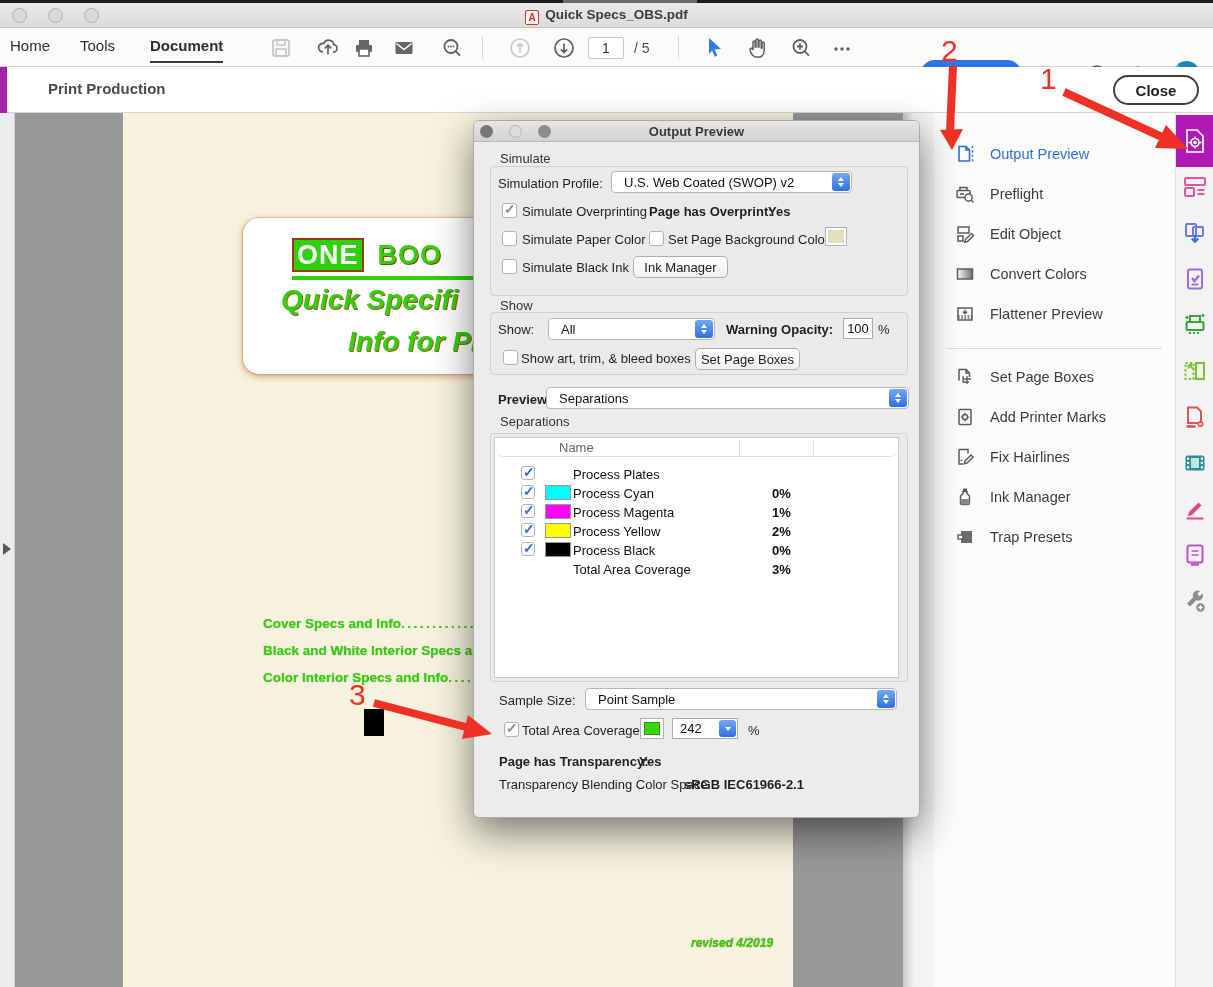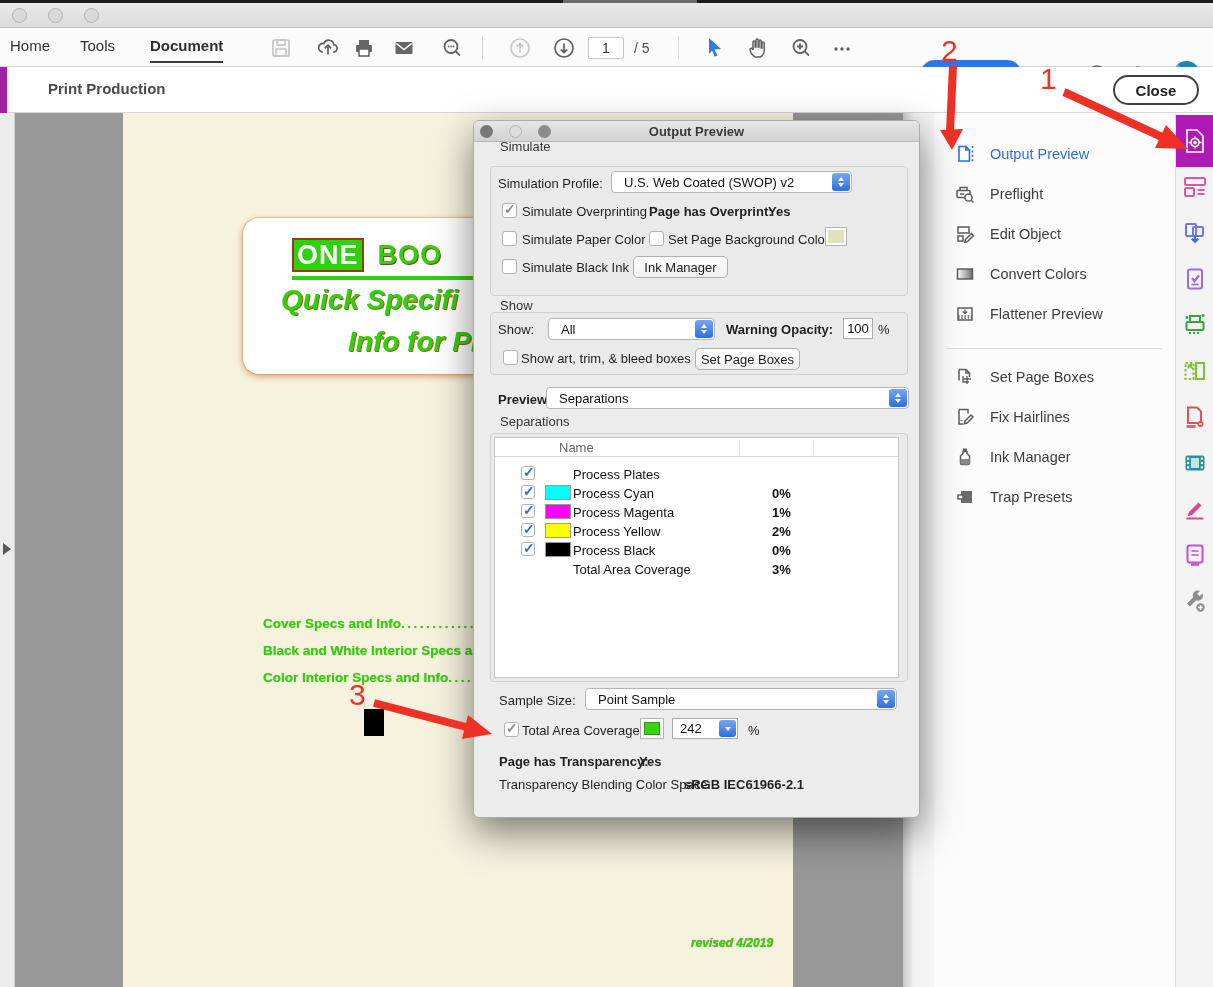--- a/index.html
+++ b/index.html
@@ -69,21 +69,21 @@
   .stepper { position:absolute; right:1px; top:1px; bottom:1px; width:18px; background:linear-gradient(#74a7f4,#2e6fe0); border-radius:3px; display:flex; flex-direction:column; align-items:center; justify-content:center; gap:2px; }
   .tri-up { width:0; height:0; border-left:3.5px solid transparent; border-right:3.5px solid transparent; border-bottom:4.5px solid #fff; }
   .tri-down { width:0; height:0; border-left:3.5px solid transparent; border-right:3.5px solid transparent; border-top:4.5px solid #fff; }
   .cb { position:absolute; width:15px; height:15px; background:#fff; border:1px solid #b2b2b2; border-radius:3px; }
   .cb.ck-gray::after { content:"✓"; position:absolute; left:1px; top:-3px; font-size:14px; font-weight:bold; color:#8f8f8f; }
   .cb.ck-blue::after { content:"✓"; position:absolute; left:1px; top:-3px; font-size:14px; font-weight:bold; color:#2e6fe0; }
   .mac-btn { position:absolute; height:22px; background:linear-gradient(#ffffff,#f0f0f0); border:1px solid #aeaeae; border-radius:5px; font-size:13px; color:#222; display:flex; align-items:center; justify-content:center; }
   .swatch-btn { position:absolute; background:#fff; border:1px solid #b2b2b2; display:flex; align-items:center; justify-content:center; }
   .num-input { position:absolute; background:#fff; border:1px solid #ababab; font-size:13px; color:#111; text-align:center; }
   .sep-table { position:absolute; left:20px; top:316px; width:405px; height:241px; background:#fff; border:1px solid #c8c8c8; }
-  .sep-head { position:absolute; left:0; top:0; width:100%; height:19px; border-bottom:1px solid #dadada; }
+  .sep-head { position:absolute; left:0; top:0; width:100%; height:19px; border-bottom:1px solid #dadada;border-radius:9px; }
   .sep-col-div { position:absolute; top:2px; width:1px; height:15px; background:#e0e0e0; }
   .sep-row { position:absolute; left:0; width:100%; height:19px;margin-left:12px; }
   .sep-row .cb { left:14px; top:2px; width:14px; height:14px; }
   .sep-sw { position:absolute; left:38px; top:2px; width:26px; height:15px; border:1px solid #9a9a9a; }
   .sep-nm { position:absolute; left:66px; top:3px; font-size:13px; color:#111; }
   .sep-pct { position:absolute; left:265px; top:3px; font-size:13px; font-weight:bold; color:#111; }
 
   .annot { left:0; top:0; z-index:60; pointer-events:none; }
 
   svg.icon { display:block; }
@@ -92,20 +92,21 @@
 <body>
 
 <div class="abs top-sliver">
     <div class="seg"></div>
   </div>
 
 <div class="abs titlebar">
   <div class="tlight" style="left:12px"></div>
   <div class="tlight" style="left:48px"></div>
   <div class="tlight" style="left:84px"></div>
+  <div class="win-title"><span class="pdficon">A</span><span>Quick Specs_OBS.pdf</span></div>
 </div>
 
 <div class="abs toolbar">
   <div class="tab" style="left:10px">Home</div>
   <div class="tab" style="left:80px">Tools</div>
   <div class="tab active" style="left:150px">Document</div>
 
   <div class="tbi" style="left:269px">
     <svg class="icon" width="24" height="24" viewBox="0 0 24 24">
         <rect x="4" y="4" width="16" height="16" rx="2" fill="none" stroke="#c3c3c3" stroke-width="1.7"></rect>
@@ -297,20 +298,28 @@
       <span class="plabel">Flattener Preview</span>
     </div>
     <div class="panel-divider"></div>
     <div class="tool-item">
       <svg class="icon" width="20" height="20" viewBox="0 0 20 20" fill="none" stroke="#5c5c5c" stroke-width="1.5">
           <path d="M4 2.5h7l3.5 3.5v4"></path>
           <path d="M11 2.5V6h3.5M4 2.5v11"></path>
           <path d="M8 9v6h6M8 12h8M12 9v8" stroke-width="1.3"></path>
         </svg>
       <span class="plabel">Set Page Boxes</span>
+    </div>
+    <div class="tool-item">
+      <svg class="icon" width="20" height="20" viewBox="0 0 20 20" fill="none" stroke="#5c5c5c" stroke-width="1.5">
+          <rect x="4" y="2.5" width="12" height="15" rx="1"></rect>
+          <circle cx="10" cy="10" r="2.6"></circle>
+          <path d="M10 5.8v2M10 12.2v2M5.8 10h2M12.2 10h2" stroke-width="1.2"></path>
+        </svg>
+      <span class="plabel">Add Printer Marks</span>
     </div>
     <div class="tool-item">
       <svg class="icon" width="20" height="20" viewBox="0 0 20 20" fill="none" stroke="#5c5c5c" stroke-width="1.5">
           <path d="M4 2.5h9v4M4 2.5V17h4"></path>
           <path d="m10 14 6-6 2 2-6 6-2.7.7z"></path>
           <path d="M5.5 13.5h2" stroke-width="1.2"></path>
         </svg>
       <span class="plabel">Fix Hairlines</span>
     </div>
     <div class="tool-item">
@@ -419,21 +428,21 @@
 </div>
 
 <div class="abs dialog">
   <div class="dlg-titlebar">
     <div class="dlg-light" style="left:6px;background:#777"></div>
     <div class="dlg-light" style="left:35px;background:#dcdcdc;border:1px solid #b5b5b5"></div>
     <div class="dlg-light" style="left:64px;background:#8c8c8c"></div>
     <div class="dlg-title">Output Preview</div>
   </div>
 
-  <div class="section-lbl" style="left:26px;top:18px">Simulate</div>
+  <div class="section-lbl" style="left:26px;top:30px">Simulate</div>
   <div class="groupbox" style="top:45px;height:130px"></div>
 
   <div class="dlbl" style="left:24px;top:55px">Simulation Profile:</div>
   <div class="mac-select" style="left:137px;top:50px;width:241px">
     <span>U.S. Web Coated (SWOP) v2</span>
     <span class="stepper">
         <span class="tri-up"></span>
         <span class="tri-down"></span>
       </span>
   </div>

